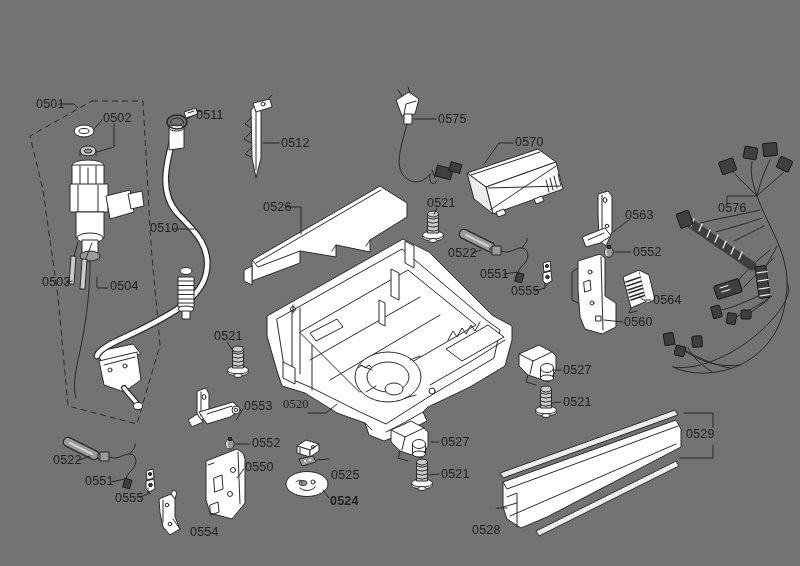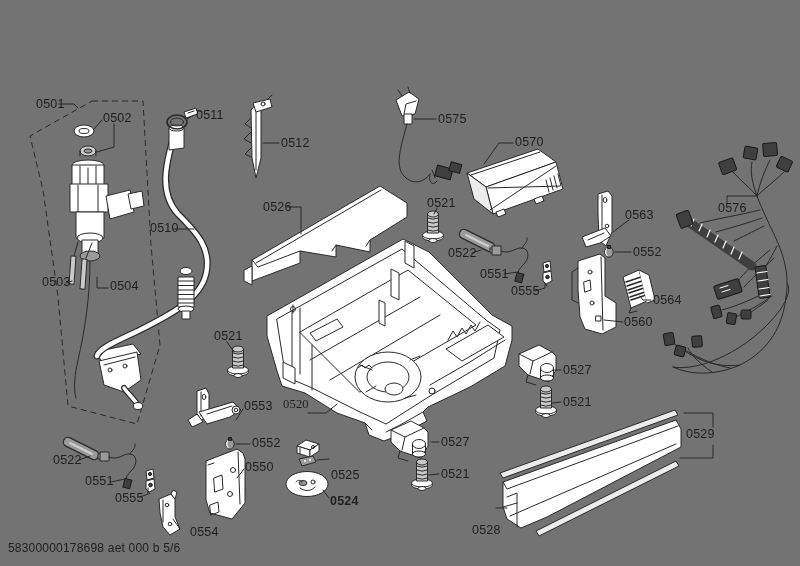--- a/index.html
+++ b/index.html
@@ -391,15 +391,14 @@
       <div class="part-label" style="left: 441px; top: 436px;">0527</div>
       <div class="part-label" style="left: 441px; top: 468px;">0521</div>
       <div class="part-label" style="left: 686px; top: 428px;">0529</div>
       <div class="part-label" style="left: 472px; top: 524px;">0528</div>
       <div class="part-label" style="left: 53px; top: 454px;">0522</div>
       <div class="part-label" style="left: 85px; top: 475px;">0551</div>
       <div class="part-label" style="left: 115px; top: 492px;">0555</div>
       <div class="part-label" style="left: 190px; top: 526px;">0554</div>
     </div>
 
-<div class="footer">58300000178698 aet 000 b 5/6</div>
 
 </div>
 
 </body></html>

